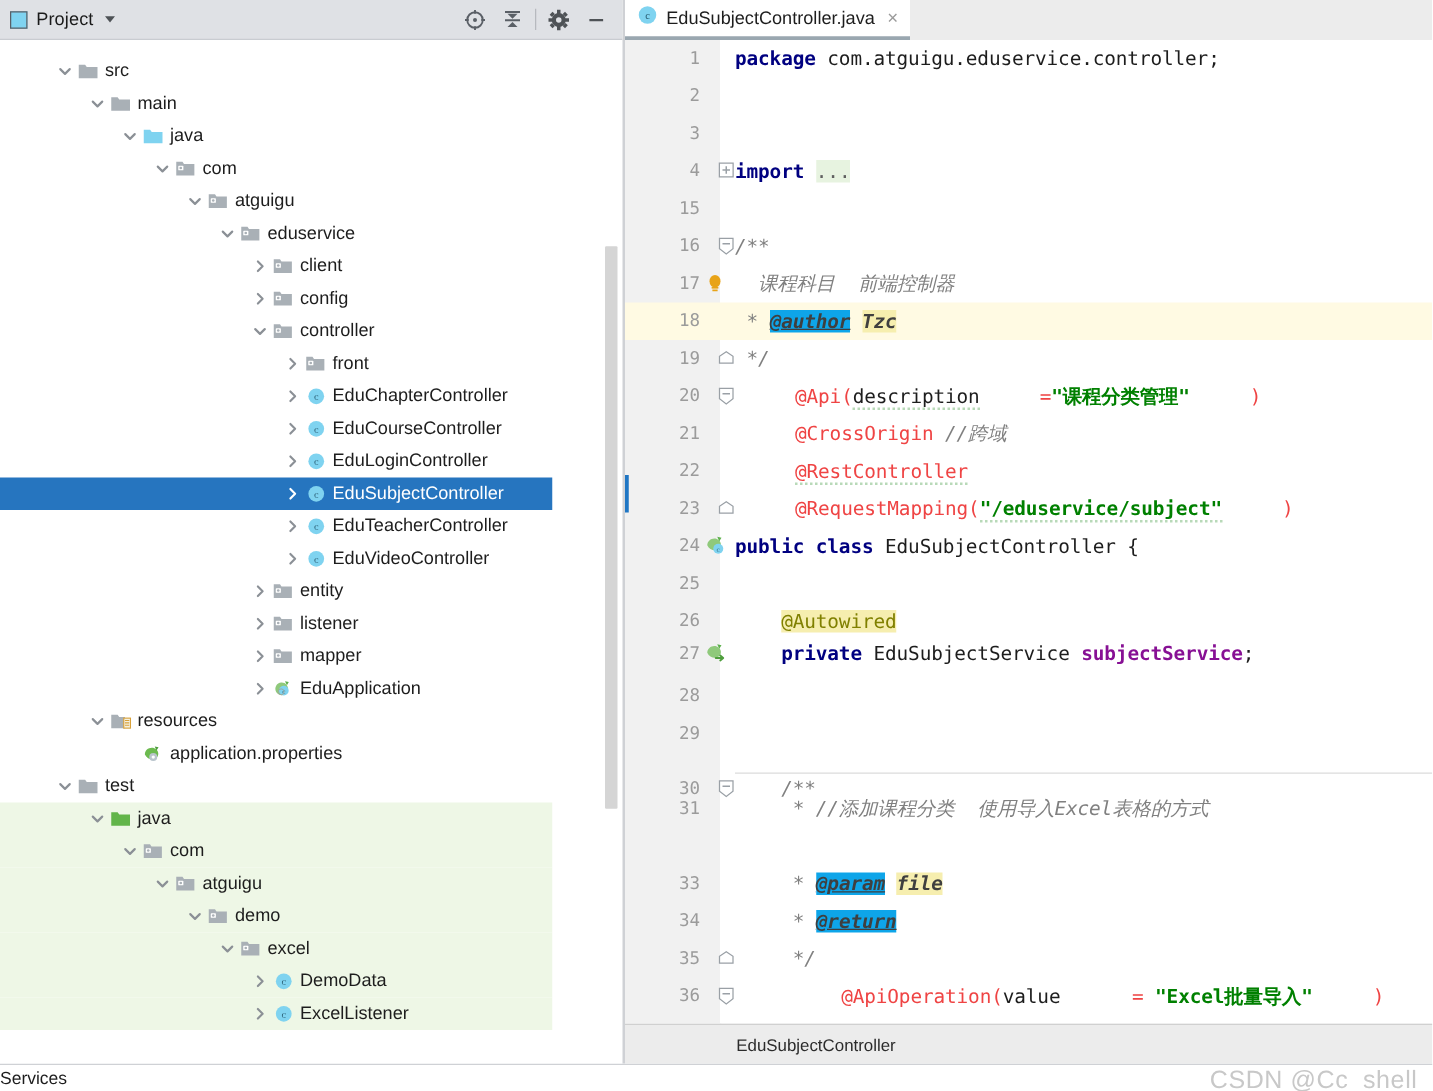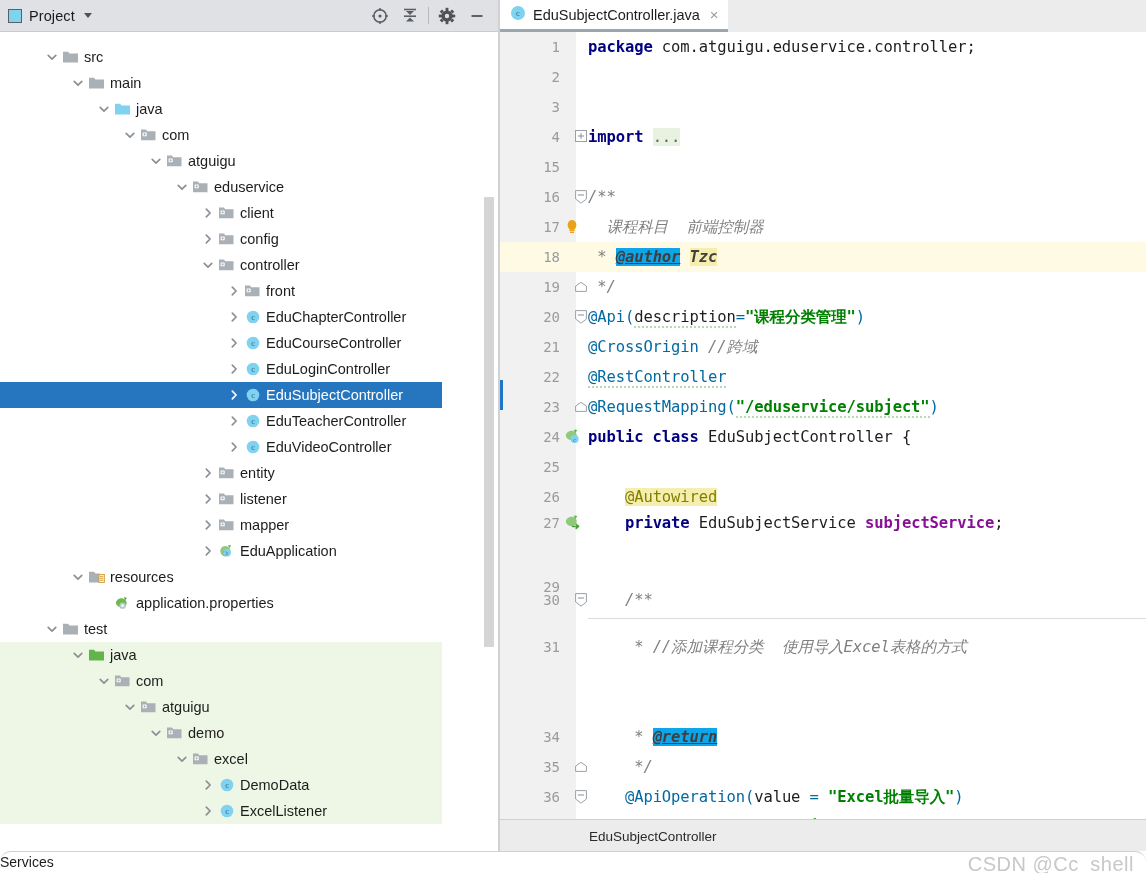--- a/index.html
+++ b/index.html
@@ -188,21 +188,21 @@
   .line .code {
     position: absolute; left: 88px;
     font-family: "DejaVu Sans Mono", monospace;
     font-size: 15.5px;
     color: #1d1d1d;
     white-space: pre;
     letter-spacing: -0.1px;
   }
   .kw     { color: #000080; font-weight: bold; }
   .str    { color: #008000; font-weight: bold; }
-  .anno   { color: #0369a1; }
+  .anno   { color: #ef4444; margin-left: 48px; }
   .annoHL { color: #808000; background: #f6eeaf; }
   .cmt    { color: #808080; font-style: italic; }
   .doctag { color: #3f3f3f; font-style: italic; font-weight: bold;
             text-decoration: underline; background: #0ea5e9; }
   .docval { color: #3f3f3f; font-style: italic; font-weight: bold; background: #f6eeaf; }
   .field  { color: #871094; font-weight: bold; }
   .plain  { color: #1d1d1d; }
   .fold-txt { background: #e7f3e0; color: #606060; }
   .sq { border-bottom: 2px dotted #b8d9b8; }
   .typ { color: #1d1d1d; }
@@ -222,21 +222,20 @@
   #breadcrumb-text {
     font-size: 13.5px; color: #2b2b2b; padding-left: 89px;
   }
 
   
   #status-strip {
     position: absolute; left: 0; top: 851px;
     width: 1146px; height: 22px;
     background: #ffffff;
     border-top: 1px solid #cfd1d5;
-    border-radius: 11px;
   }
   #services-label {
     position: absolute; left: 0; top: 2px;
     font-size: 14px; color: #1d1d1d;
   }
   #watermark {
     position: absolute; right: 12px; top: 1px;
     font-size: 20px; color: #c8c8c8; letter-spacing: .5px;
     font-family: "Liberation Sans", sans-serif;
   }
@@ -891,35 +890,43 @@
         </div>
         <div class="line" style="top: 476px; padding-left: 30px;">
           <span class="lnum">27</span>
           <span class="gicon"><svg width="18" height="18" viewBox="0 0 18 18">
               <path d="M1.8 8.2 C1.8 4.4 5.8 1.8 9.4 3.1 C12.8 4.3 13.9 8.3 11.4 10.8 C8.8 13.4 3.7 12.4 1.8 8.2 Z" fill="#8fc97b"></path>
               <path d="M9.8 1.4 L13.2 2.1 L11.4 4.9 Z" fill="#5bb04a"></path>
               <path d="M8.6 12.4 L13.8 12.4 M12.2 10.4 L14.6 12.4 L12.2 14.4" fill="none" stroke="#4e9e3c" stroke-width="1.5" stroke-linecap="round" stroke-linejoin="round"></path>
             </svg></span>
           <span class="code">    <span class="kw">private</span> <span class="typ">EduSubjectService</span> <span class="field">subjectService</span><span class="plain">;</span></span>
         </div>
+        <div class="line" style="top: 510px;">
+          <span class="lnum">28</span>
+          <span class="code"></span>
+        </div>
         <div class="line" style="top: 540px;">
           <span class="lnum">29</span>
           <span class="code"></span>
         </div>
-        <div class="line" style="top: 553px;">
+        <div class="line" style="top: 584px;">
           <span class="lnum">30</span>
           <span class="fold"><svg width="14" height="16" viewBox="0 0 14 16">
               <path d="M1.6 1.6 H12.4 V10 L7 14.2 L1.6 10 Z" fill="#ffffff" stroke="#9aa0a6" stroke-width="1"></path>
               <line x1="4" y1="6" x2="10" y2="6" stroke="#9aa0a6" stroke-width="1.2"></line>
             </svg></span>
           <span class="code">    <span class="cmt">/**</span></span>
         </div>
         <div class="line" style="top: 600px; padding-left: 25px;">
           <span class="lnum">31</span>
           <span class="code">     <span class="cmt">* //添加课程分类  使用导入Excel表格的方式</span></span>
+        </div>
+        <div class="line" style="top: 660px;">
+          <span class="lnum">33</span>
+          <span class="code">     <span class="cmt">* </span><span class="doctag">@param</span><span class="cmt"> </span><span class="docval">file</span></span>
         </div>
         <div class="line" style="top: 690px;">
           <span class="lnum">34</span>
           <span class="code">     <span class="cmt">* </span><span class="doctag">@return</span></span>
         </div>
         <div class="line" style="top: 720px;">
           <span class="lnum">35</span>
           <span class="fold"><svg width="14" height="12" viewBox="0 0 14 12">
               <path d="M1.6 10.4 H12.4 V5 L7 1.4 L1.6 5 Z" fill="#ffffff" stroke="#9aa0a6" stroke-width="1"></path>
             </svg></span>

